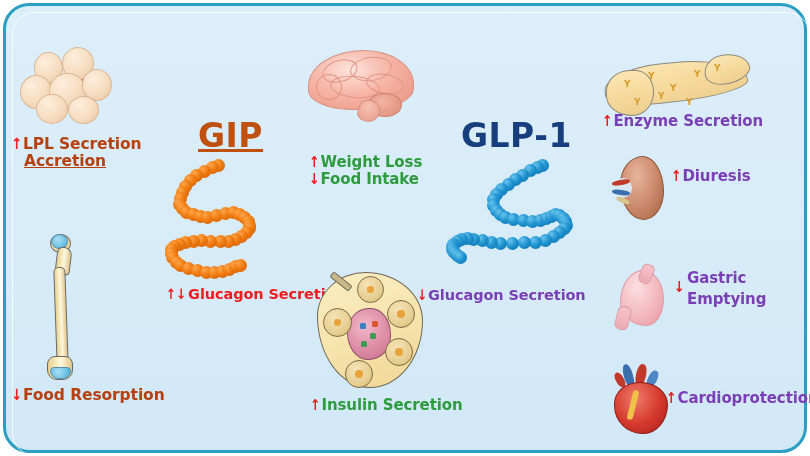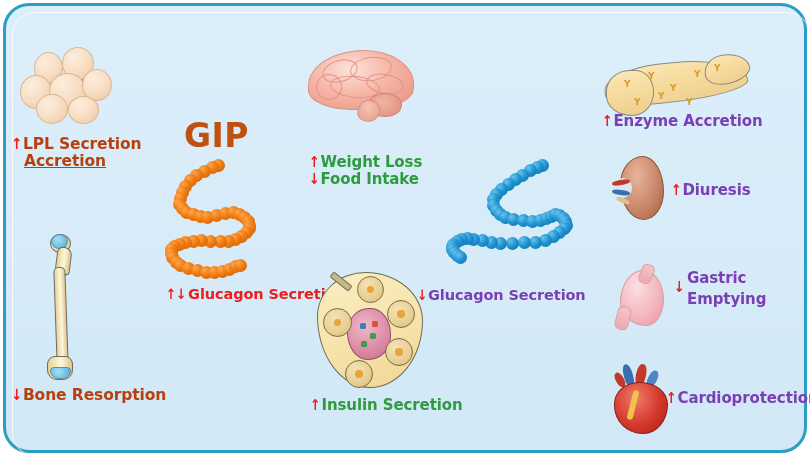--- a/index.html
+++ b/index.html
@@ -269,25 +269,25 @@
       <div class="bone-head" style="left:14px; top:0px; width:19px; height:17px;"></div>
       <div class="bone-cart" style="left:15px; top:0px; width:15px; height:13px;"></div>
       <div class="bone-shaft" style="left:20px; top:13px; width:13px; height:26px; border-radius:6px 8px 4px 4px; transform:rotate(7deg);"></div>
       <div class="bone-shaft" style="left:19px; top:33px; width:10px; height:98px; border-radius:5px; transform:rotate(-2deg);"></div>
       <div class="bone-shaft" style="left:11px; top:122px; width:24px; height:22px; border-radius:8px 8px 10px 10px;"></div>
       <div class="bone-cart" style="left:14px; top:133px; width:19px; height:10px; border-radius:4px 4px 9px 9px;"></div>
     </div>
 
     <div class="label txt-rust" style="left:4px; top:381px; font-size:15.5px;">
       <span class="lbl-row">
-        <span class="arrow">↓</span><span>Bone Resorption</span>
-      </span>
-    </div>
-
-    <div class="hormone-title gip-title" style="left:178px; top:110px;">GIP</div>
+        <span class="arrow">↓</span><span>Food Resorption</span>
+      </span>
+    </div>
+
+    <div class="hormone-title gip-title" style="left:192px; top:110px;text-decoration:underline;">GIP</div>
 
     <div class="chain" id="gip-chain" style="left:160px; top:155px; width:130px; height:120px;">
         <div class="bead orange" style="left: 45.5px; top: -2.5px;"></div>
         <div class="bead orange" style="left: 40.2029px; top: 0.114167px;"></div>
         <div class="bead orange" style="left: 32.4997px; top: 3.81186px;"></div>
         <div class="bead orange" style="left: 24.4061px; top: 8.24252px;"></div>
         <div class="bead orange" style="left: 17.9378px; top: 13.0556px;"></div>
         <div class="bead orange" style="left: 13.4534px; top: 18.5261px;"></div>
         <div class="bead orange" style="left: 9.7803px; top: 24.8659px;"></div>
         <div class="bead orange" style="left: 7.5174px; top: 31.2058px;"></div>
@@ -350,20 +350,21 @@
 
     <div class="label txt-green" style="left:302px; top:148px; font-size:15px;">
       <span class="lbl-row">
         <span class="arrow">↑</span><span>Weight Loss</span>
       </span>
       <span class="lbl-row">
         <span class="arrow">↓</span><span>Food Intake</span>
       </span>
     </div>
 
+    <div class="hormone-title glp1-title" style="left:455px; top:110px;">GLP-1</div>
 
     <div class="chain" id="glp1-chain" style="left:440px; top:155px; width:140px; height:110px;">
         <div class="bead blue" style="left: 89.5px; top: -2.5px;"></div>
         <div class="bead blue" style="left: 84.5932px; top: -0.0564164px;"></div>
         <div class="bead blue" style="left: 77.5283px; top: 3.42509px;"></div>
         <div class="bead blue" style="left: 69.8121px; top: 7.54274px;"></div>
         <div class="bead blue" style="left: 62.9355px; top: 11.8991px;"></div>
         <div class="bead blue" style="left: 56.172px; top: 16.7024px;"></div>
         <div class="bead blue" style="left: 49.372px; top: 21.9836px;"></div>
         <div class="bead blue" style="left: 43.9417px; top: 27.3409px;"></div>
@@ -446,34 +447,34 @@
       <div class="panc-fleck" style="left:70px; top:44px;">Y</div>
       <div class="panc-fleck" style="left:94px; top:30px;">Y</div>
       <div class="panc-fleck" style="left:114px; top:24px;">Y</div>
       <div class="panc-fleck" style="left:34px; top:58px;">Y</div>
       <div class="panc-fleck" style="left:58px; top:52px;">Y</div>
       <div class="panc-fleck" style="left:86px; top:58px;">Y</div>
     </div>
 
     <div class="label txt-purple" style="left:595px; top:107px; font-size:15px;">
       <span class="lbl-row">
-        <span class="arrow">↑</span><span>Enzyme Accretion</span>
+        <span class="arrow">↑</span><span>Enzyme Secretion</span>
       </span>
     </div>
 
     <div class="organ" style="left:606px; top:146px; width:58px; height:72px;">
       <div class="kidney-body" style="left:8px; top:4px; width:42px; height:62px;"></div>
       <div class="kidney-notch" style="left:2px; top:26px; width:18px; height:20px;"></div>
       <div class="kidney-vessel" style="left:0px; top:28px; width:18px; height:5px; background:#c0392b; transform:rotate(-10deg);"></div>
       <div class="kidney-vessel" style="left:0px; top:38px; width:18px; height:5px; background:#3a6fae; transform:rotate(8deg);"></div>
       <div class="kidney-vessel" style="left:4px; top:46px; width:14px; height:5px; background:#d6c48c; transform:rotate(22deg);"></div>
     </div>
 
     <div class="label txt-purple" style="left:664px; top:153px; font-size:15px;">
-      <span class="lbl-row" style="margin-top:23px; display:block;">
+      <span class="lbl-row" style="margin-top:9px; display:block;">
         <span class="arrow">↑</span><span>Diuresis</span>
       </span>
     </div>
 
     <div class="organ" style="left:604px; top:258px; width:62px; height:72px;">
       <div class="stomach-body" style="left:10px; top:6px; width:42px; height:54px;"></div>
       <div class="stomach-duo" style="left:30px; top:0px; width:11px; height:18px; border-radius:5px; transform:rotate(22deg);"></div>
       <div class="stomach-duo" style="left:6px; top:42px; width:12px; height:22px; border-radius:6px; transform:rotate(14deg);"></div>
     </div>
 

